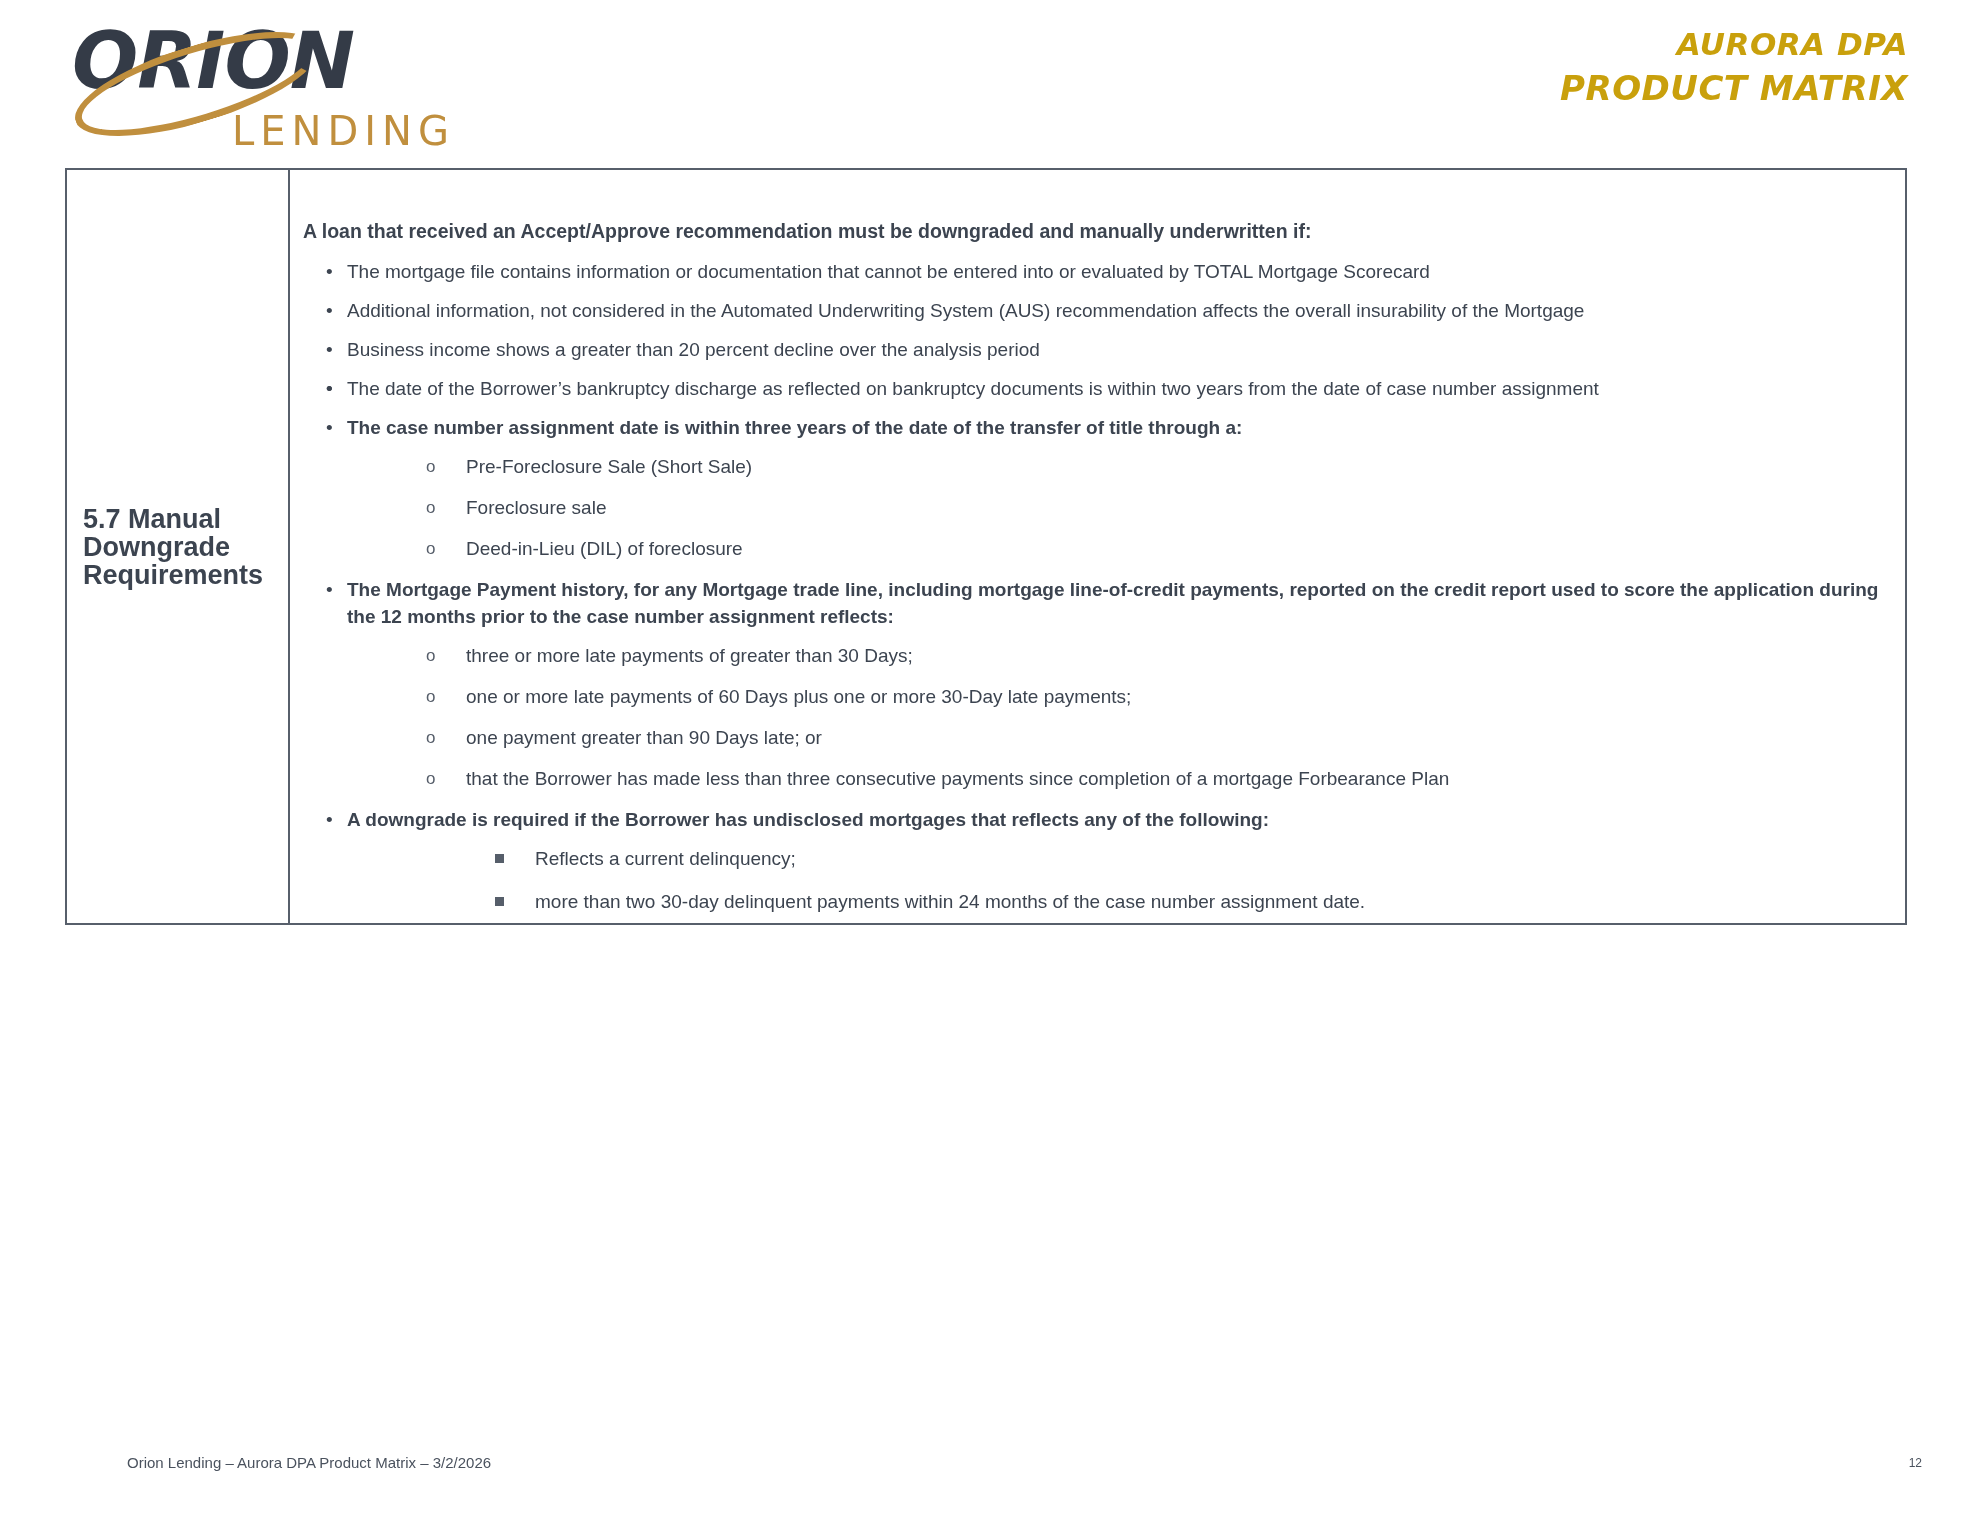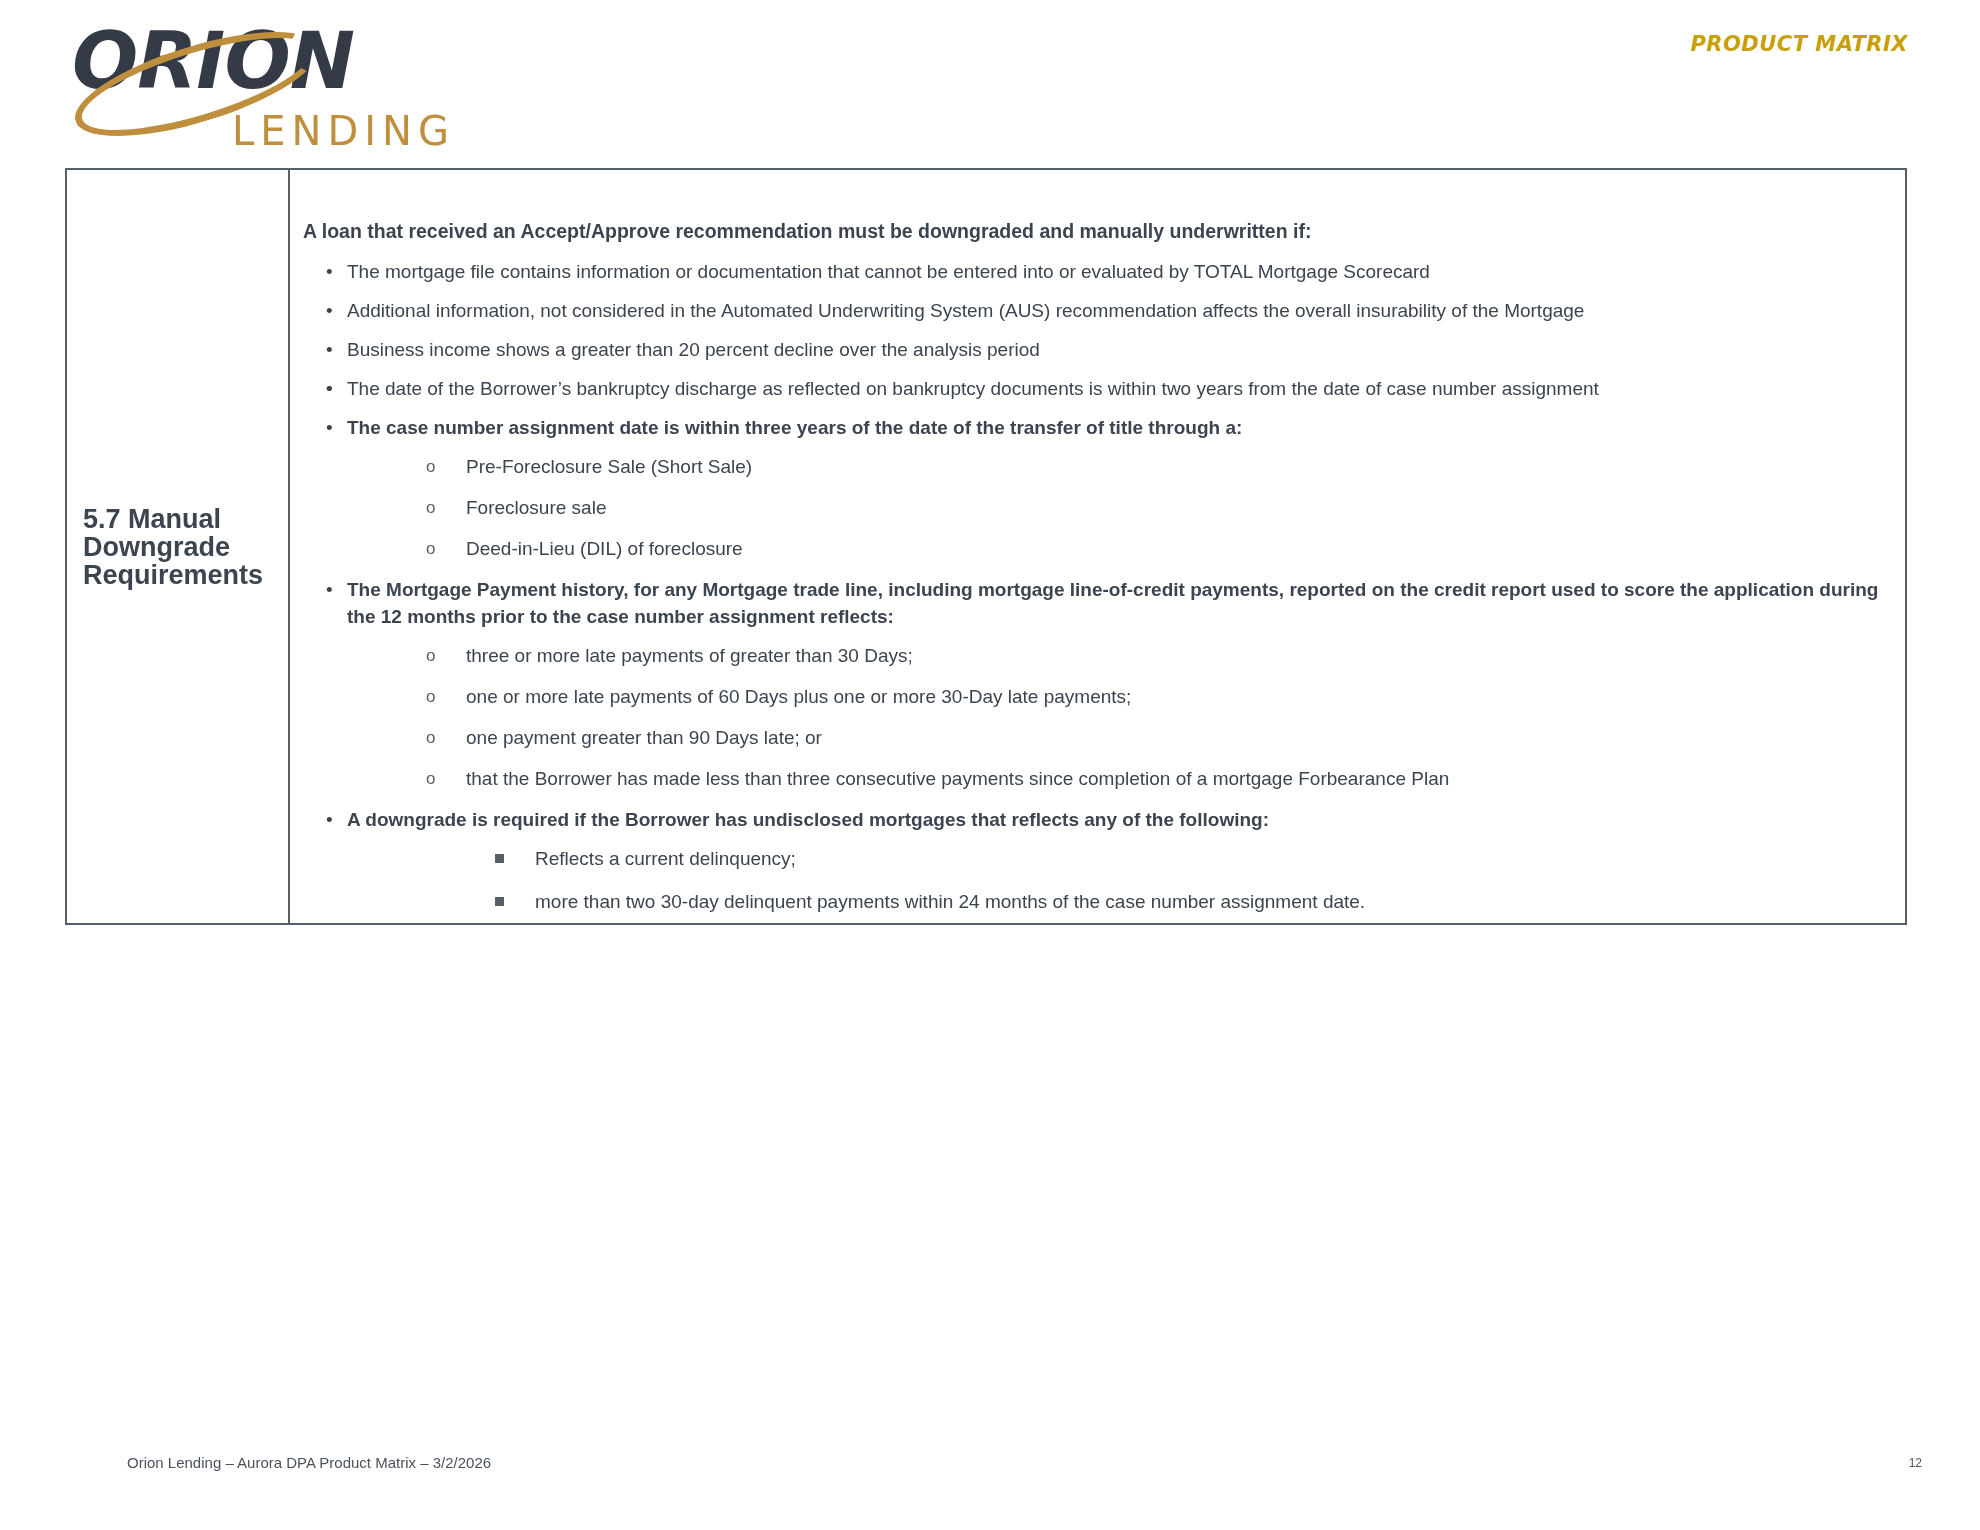--- a/index.html
+++ b/index.html
@@ -79,21 +79,21 @@
     position: absolute;
     right: 72px;
     top: 22px;
     text-align: right;
     font-family: "DejaVu Sans", sans-serif;
     color: #c9a00c;
     font-weight: 700;
     font-style: italic;
   }
   .header-title-1 { font-size: 31px; line-height: 44px; letter-spacing: 0.5px; }
-  .header-title-2 { font-size: 21px; line-height: 44px; letter-spacing: 0.5px; }
+  .header-title-2 { font-size: 34px; line-height: 44px; letter-spacing: 0.5px; }
 
   
   .matrix-table {
     position: absolute;
     left: 65px;
     top: 168px;
     width: 1842px;
     height: 757px;
     border: 2px solid #575f6b;
     box-sizing: border-box;
@@ -225,20 +225,21 @@
 
   <div class="logo-block">
     <div class="logo-wordmark">
       <div class="logo-word">ORION</div>
       <div class="logo-swoosh"></div>
     </div>
     <div class="logo-sub">LENDING</div>
   </div>
 
   <div class="header-titles">
+    <div class="header-title-1">AURORA DPA</div>
     <div class="header-title-2">PRODUCT MATRIX</div>
   </div>
 
 </div>
 
 <div class="matrix-table">
 
   <div class="col-label">
     <div class="col-label-text">5.7 Manual Downgrade Requirements</div>
   </div>

